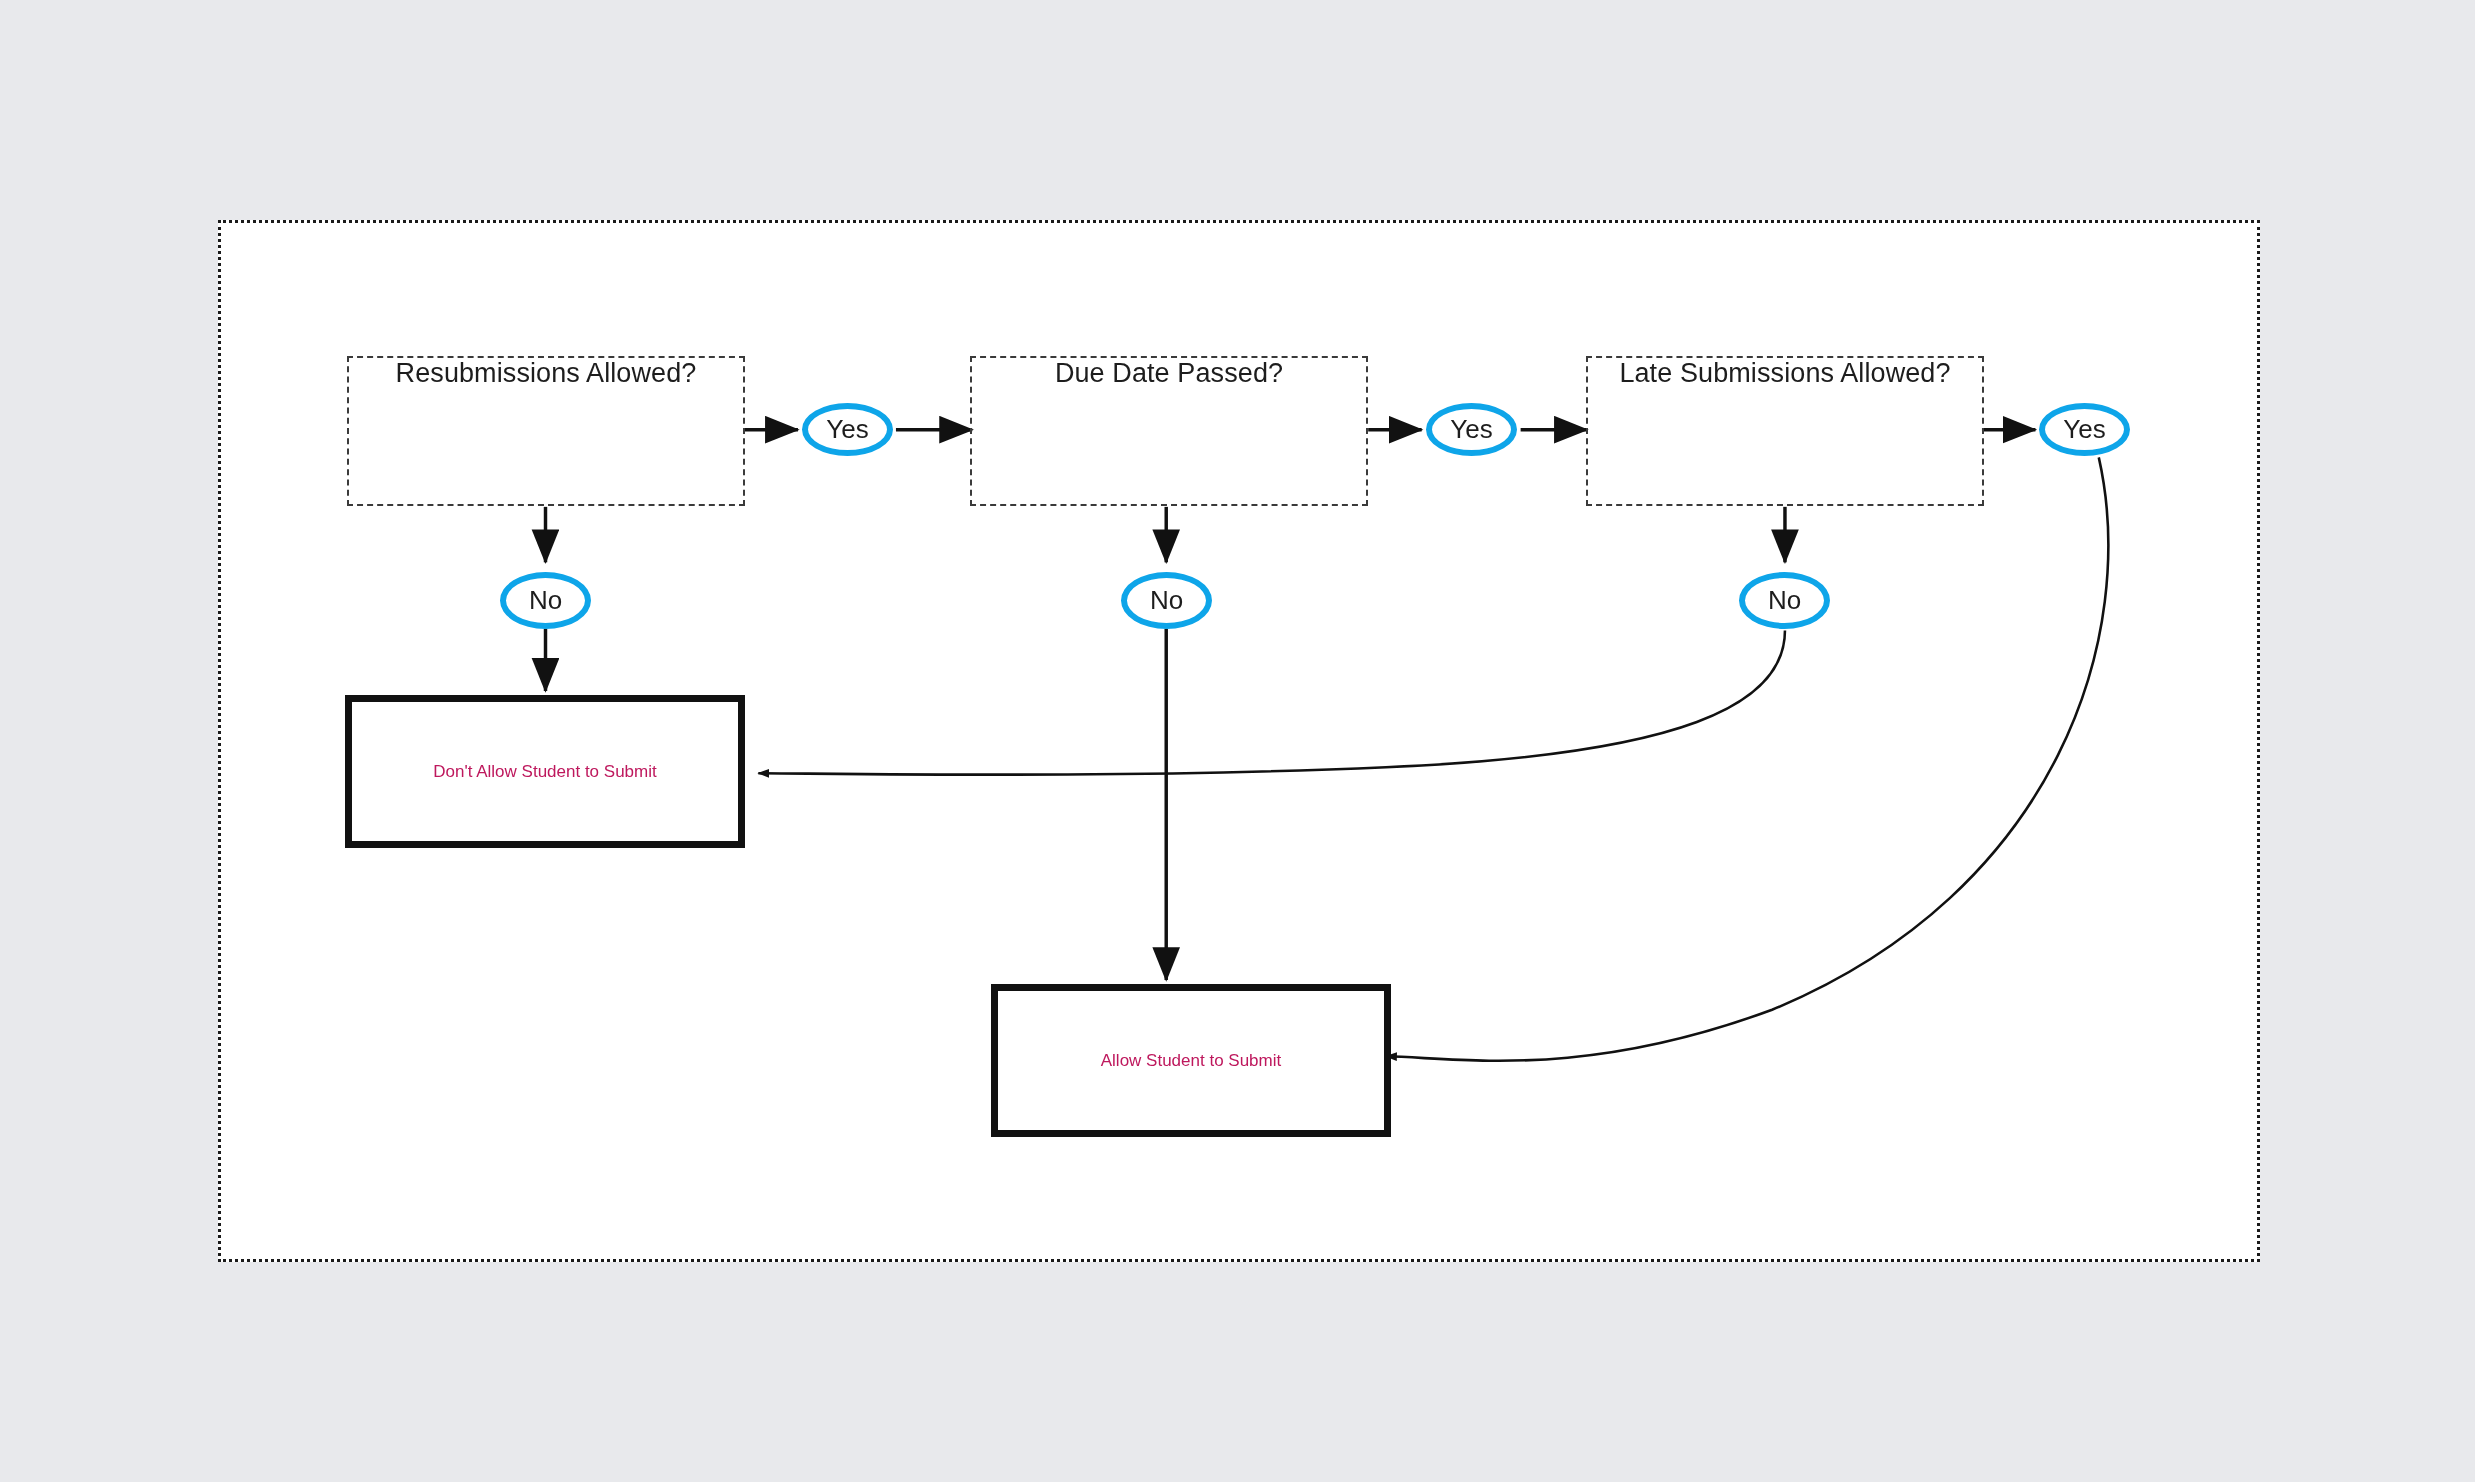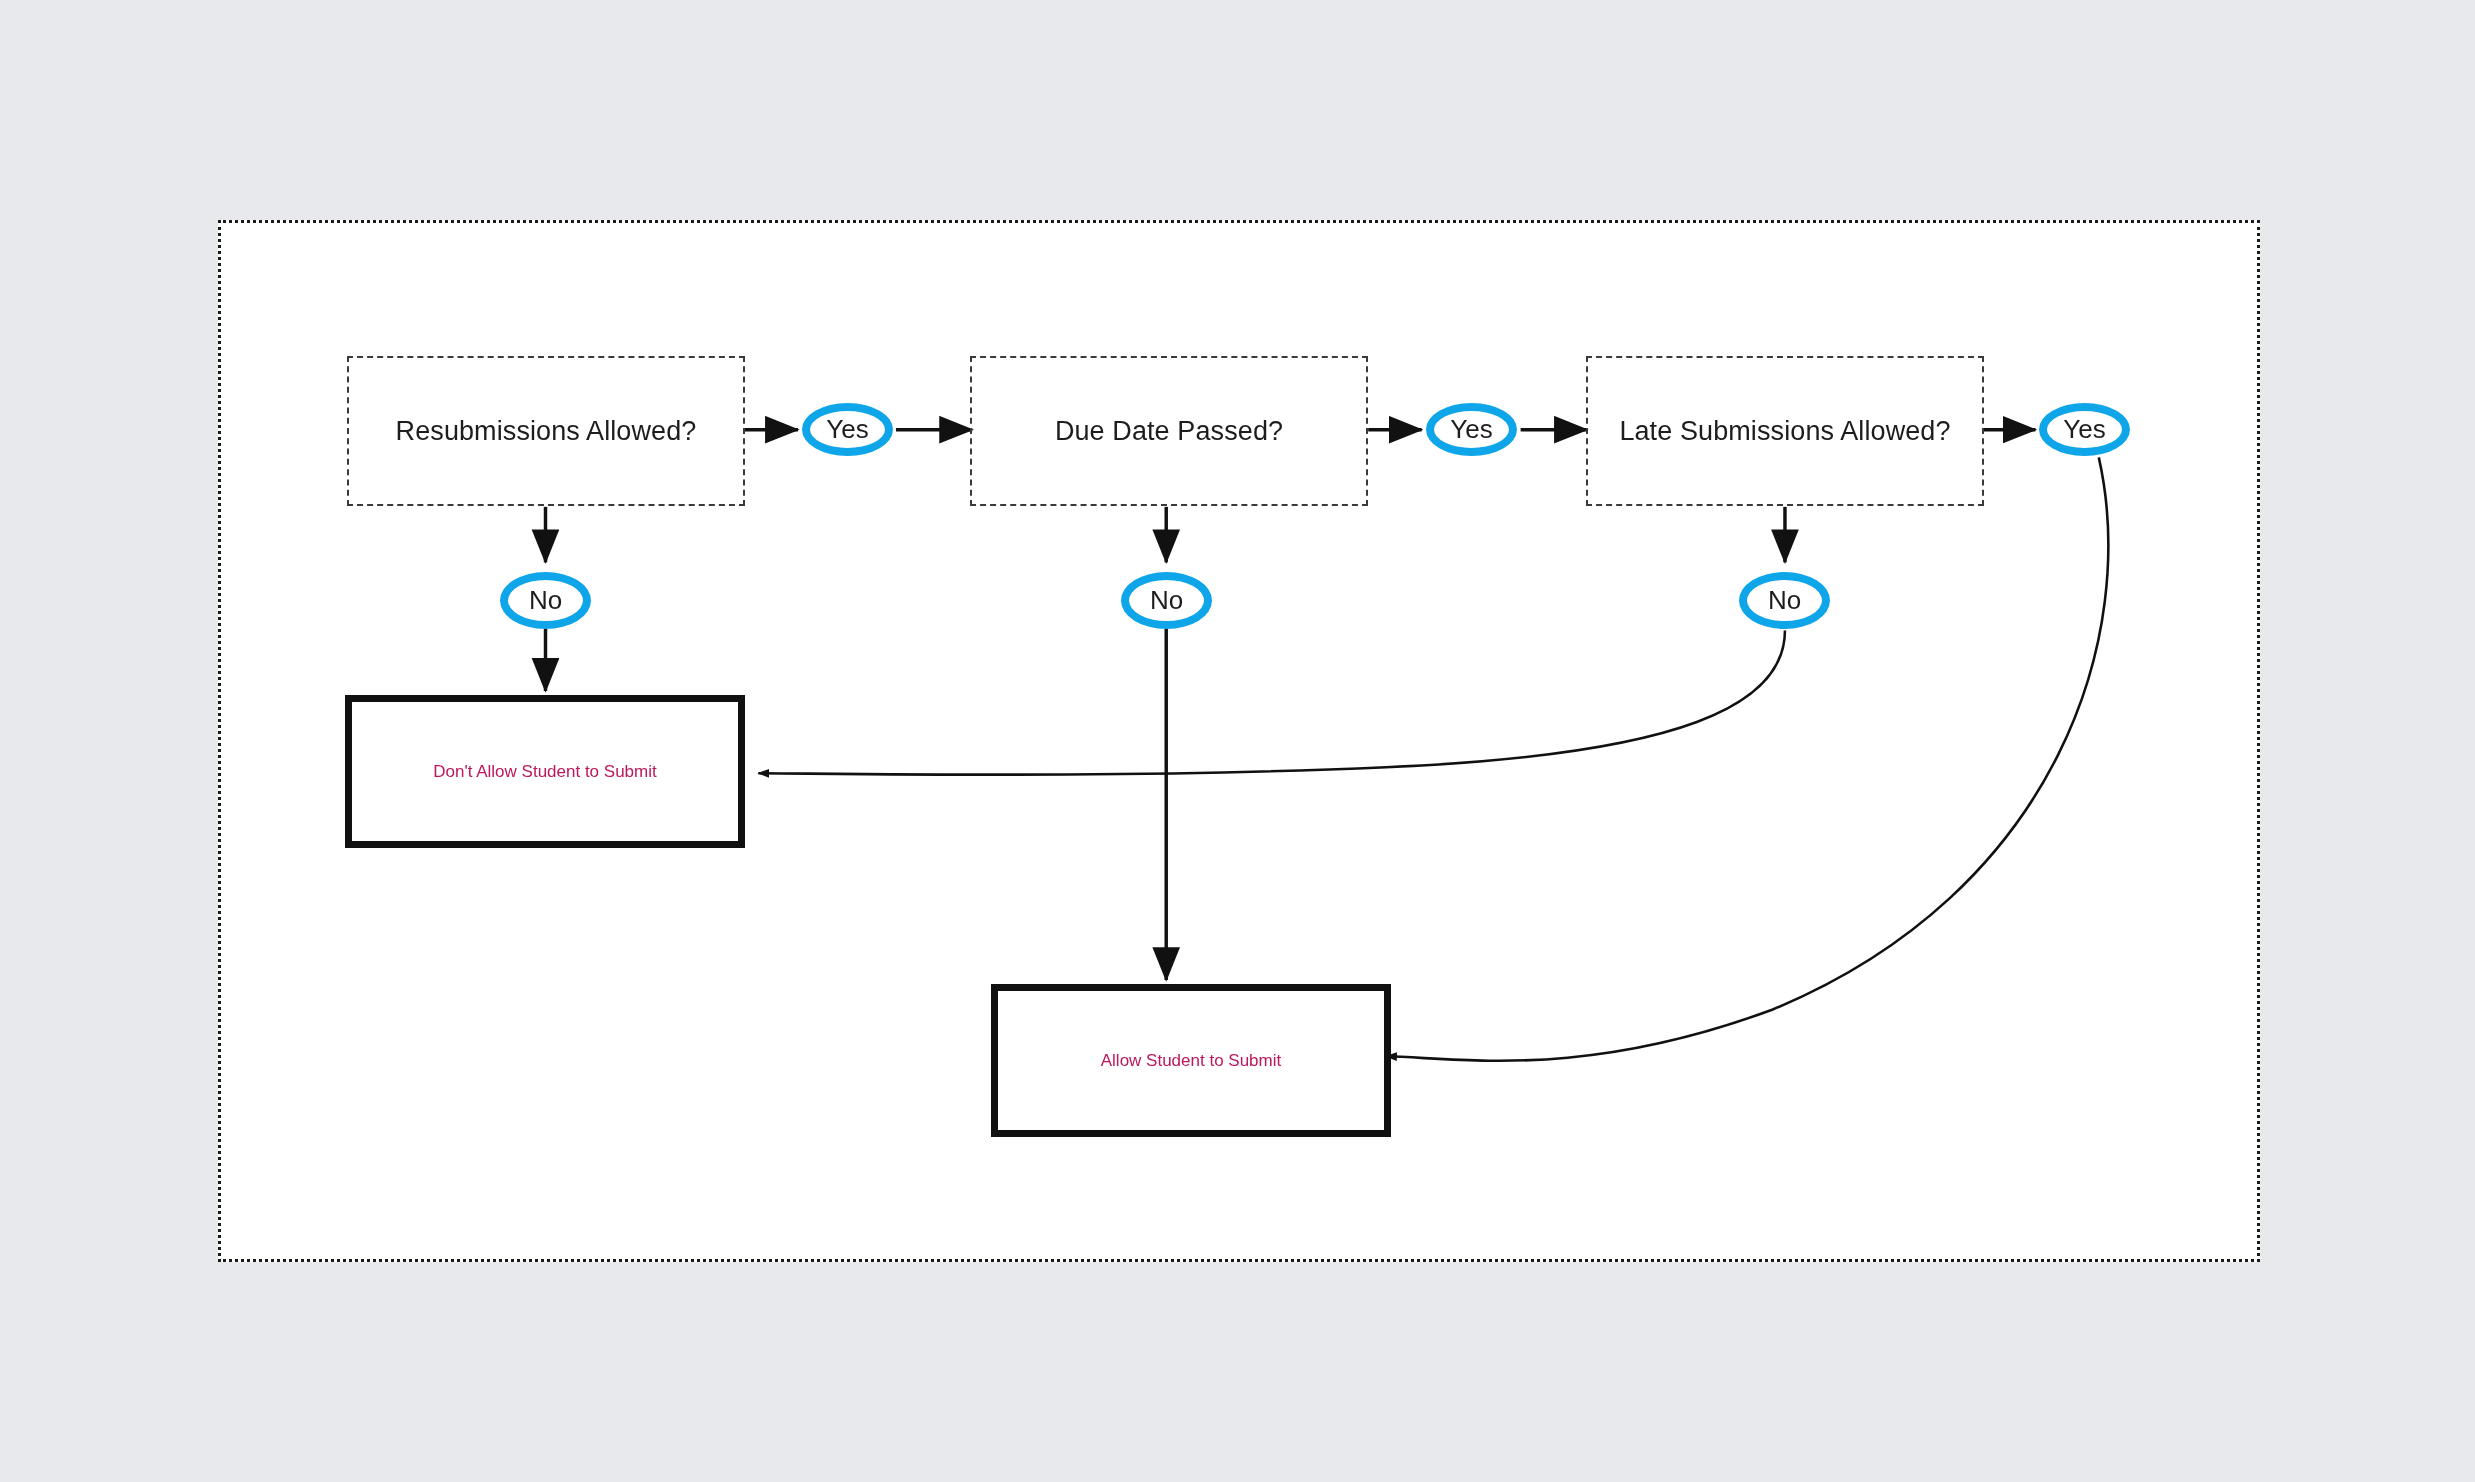--- a/index.html
+++ b/index.html
@@ -37,21 +37,20 @@
     height: 1482px;
     pointer-events: none;
   }
   
   .decision-box {
     position: absolute;
     border: 2px dashed #3a3a3a;
     box-sizing: border-box;
     background: transparent;
     display: flex;
-    align-items: center;
     justify-content: center;
   }
   .decision-label {
     font-size: 27px;
     color: #1d1d1d;
     white-space: nowrap;
     letter-spacing: 0.1px;
   }
   
   .terminal-box {
@@ -64,21 +63,21 @@
     justify-content: center;
   }
   .terminal-label {
     font-size: 17px;
     color: #be185d;
     white-space: nowrap;
   }
   
   .branch-node {
     position: absolute;
-    border: 8px solid #0ea5e9;
+    border: 6px solid #0ea5e9;
     border-radius: 50%;
     background: #ffffff;
     box-sizing: border-box;
     display: flex;
     align-items: center;
     justify-content: center;
   }
   .branch-label {
     font-size: 26px;
     color: #1d1d1d;

